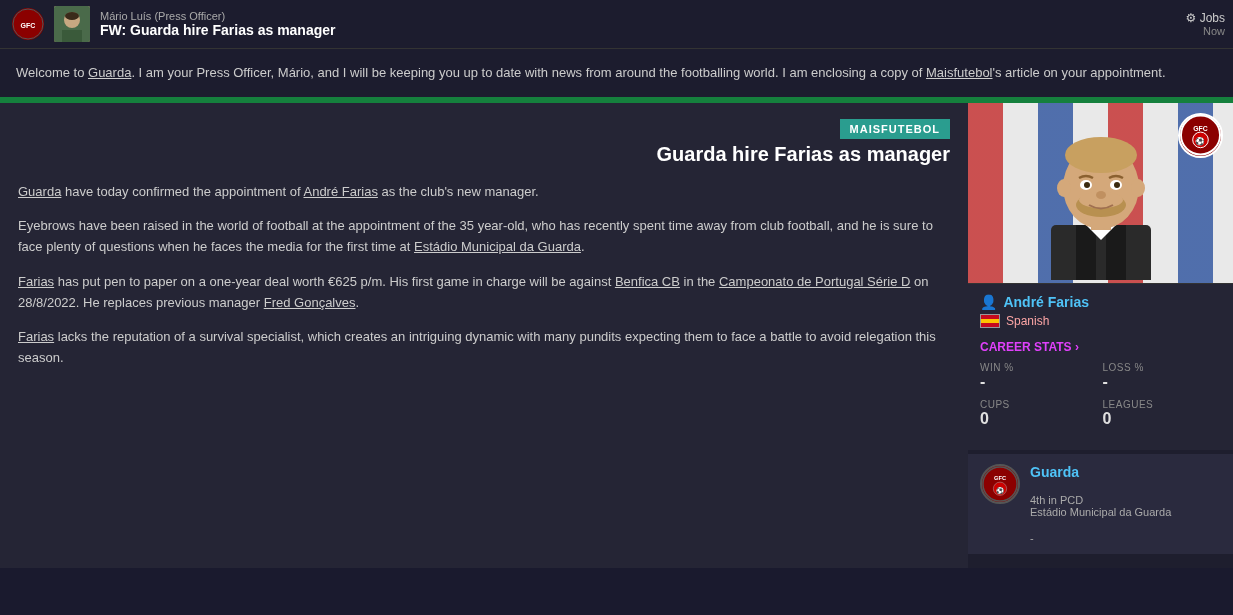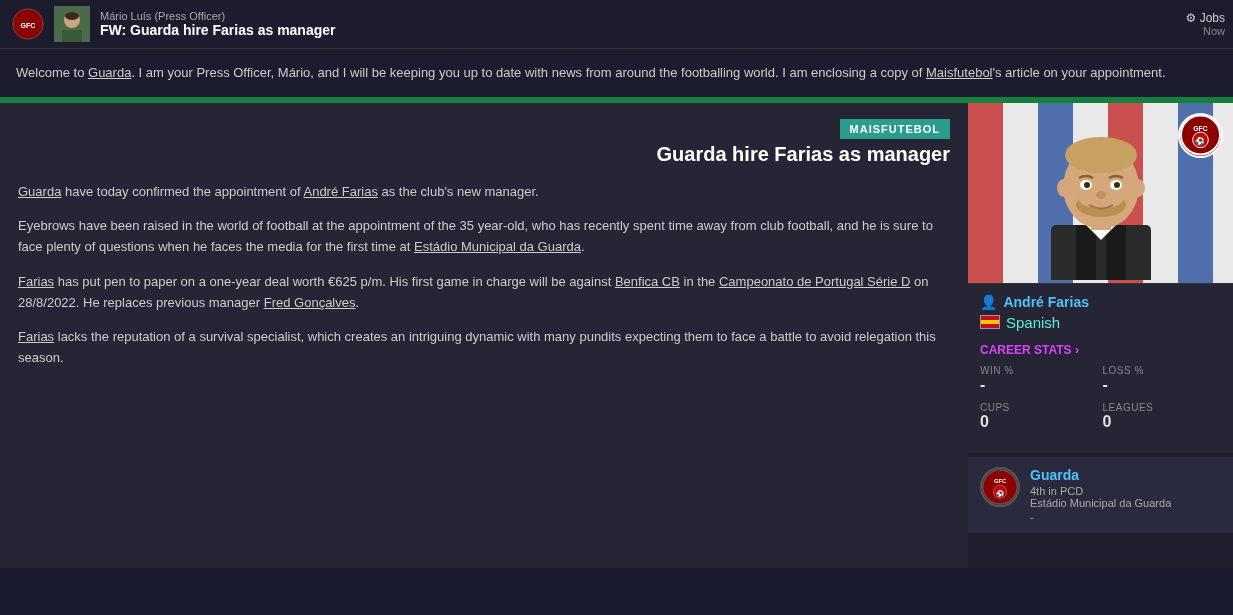--- a/index.html
+++ b/index.html
@@ -231,22 +231,22 @@
       margin-bottom: 12px;
     }
     .flag-spain {
       width: 20px;
       height: 14px;
       background: linear-gradient(180deg, #c60b1e 33%, #ffc400 33%, #ffc400 66%, #c60b1e 66%);
       border: 1px solid #999;
       flex-shrink: 0;
     }
     .nationality-text {
-      color: #5eead4;
-      font-size: 15px;
+      color: #fca5a5;
+      font-size: 12px;
     }
 
     
     .career-stats-header {
       color: #e040fb;
       font-size: 12px;
       font-weight: bold;
       margin-bottom: 8px;
       cursor: pointer;
     }
@@ -297,21 +297,21 @@
     }
     .club-info {}
     .club-name {
       color: #4fc3f7;
       font-size: 14px;
       font-weight: bold;
     }
     .club-standing {
       color: #aaa;
       font-size: 11px;
-      margin-top: 2px;
+      margin-top: 14px;
     }
     .club-stadium {
       color: #aaa;
       font-size: 11px;
     }
   </style>
 </head>
 <body>
 
 <div class="top-header">

